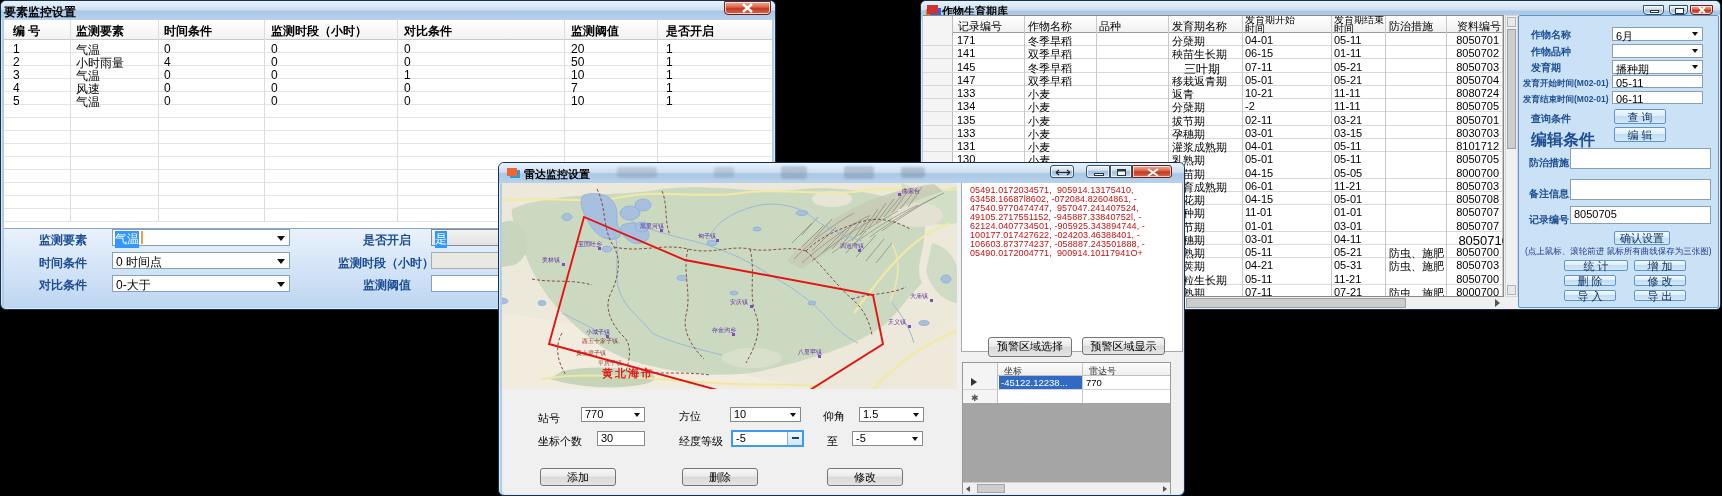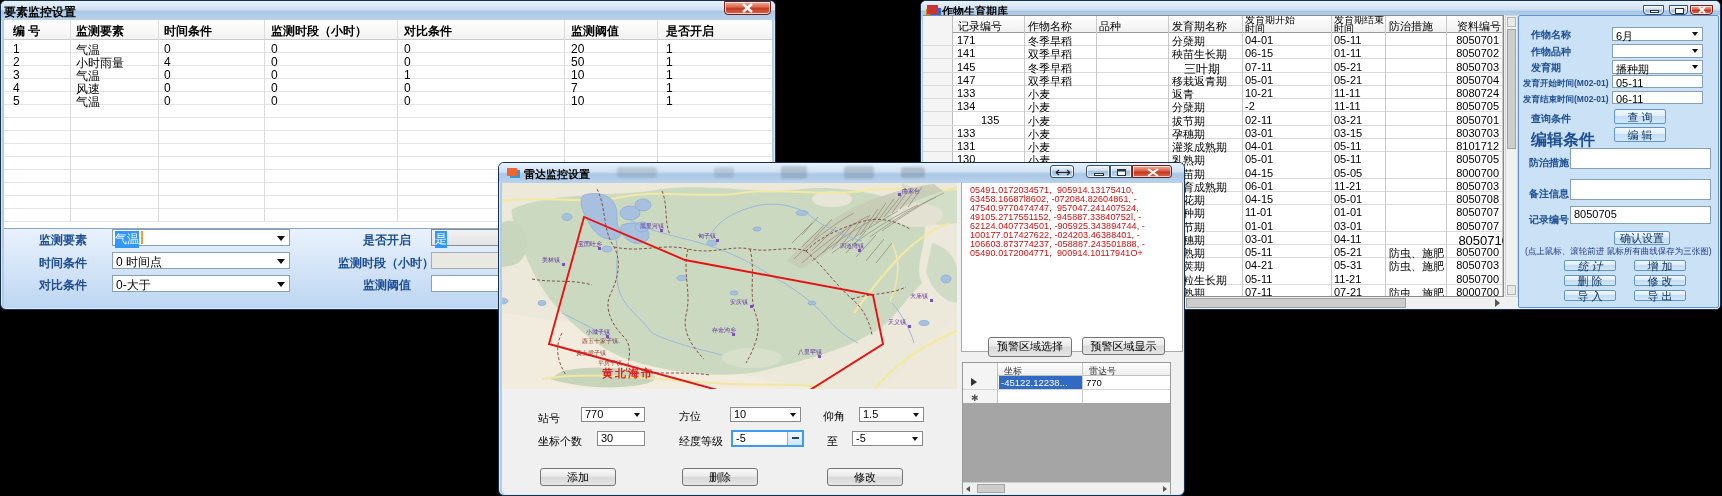--- a/index.html
+++ b/index.html
@@ -172,21 +172,21 @@
       <div class="cell" style="left:249px;top:71.0px;font-size:11px;">返青</div>
       <div class="cell" style="left:322px;top:71.0px;font-size:11px;">10-21</div>
       <div class="cell" style="left:411px;top:71.0px;font-size:11px;">11-11</div>
       <div class="cell" style="left:523px;top:71.0px;width:53px;text-align:right;font-size:11px;">8080724</div>
       <div class="cell" style="left:34px;top:84.2px;font-size:11px;">134</div>
       <div class="cell" style="left:105px;top:84.2px;font-size:11px;">小麦</div>
       <div class="cell" style="left:249px;top:84.2px;font-size:11px;">分蘖期</div>
       <div class="cell" style="left:322px;top:84.2px;font-size:11px;">-2</div>
       <div class="cell" style="left:411px;top:84.2px;font-size:11px;">11-11</div>
       <div class="cell" style="left:523px;top:84.2px;width:53px;text-align:right;font-size:11px;">8050705</div>
-      <div class="cell" style="left:34px;top:97.5px;font-size:11px;margin-left:24px;">135</div>
+      <div class="cell" style="left:34px;top:97.5px;font-size:11px;">135</div>
       <div class="cell" style="left:105px;top:97.5px;font-size:11px;">小麦</div>
       <div class="cell" style="left:249px;top:97.5px;font-size:11px;">拔节期</div>
       <div class="cell" style="left:322px;top:97.5px;font-size:11px;">02-11</div>
       <div class="cell" style="left:411px;top:97.5px;font-size:11px;">03-21</div>
       <div class="cell" style="left:523px;top:97.5px;width:53px;text-align:right;font-size:11px;">8050701</div>
       <div class="cell" style="left:34px;top:110.8px;font-size:11px;">133</div>
       <div class="cell" style="left:105px;top:110.8px;font-size:11px;">小麦</div>
       <div class="cell" style="left:249px;top:110.8px;font-size:11px;">孕穗期</div>
       <div class="cell" style="left:322px;top:110.8px;font-size:11px;">03-01</div>
       <div class="cell" style="left:411px;top:110.8px;font-size:11px;">03-15</div>
@@ -321,21 +321,21 @@
       <div style="position:absolute;left:10px;top:140px;font-size:10px;font-weight:bold;color:#1d4d93;white-space:nowrap;">防治措施</div>
       <div style="position:absolute;left:51px;top:132px;width:141px;height:21px;background:#fff;border:1px solid #86a0b8;"></div>
       <div style="position:absolute;left:10px;top:171px;font-size:10px;font-weight:bold;color:#1d4d93;white-space:nowrap;">备注信息</div>
       <div style="position:absolute;left:51px;top:163px;width:141px;height:21px;background:#fff;border:1px solid #86a0b8;"></div>
       <div style="position:absolute;left:10px;top:197px;font-size:10px;font-weight:bold;color:#1d4d93;white-space:nowrap;">记录编号</div>
       <div style="position:absolute;left:51px;top:190px;width:141px;height:18px;background:#fff;border:1px solid #86a0b8;">
           <span class="ctext" style="font-size:11px;">8050705</span>
         </div>
       <div class="bbtn" style="left:95px;top:215px;width:56px;height:14px;line-height:13px;">确认设置</div>
       <div style="position:absolute;left:6px;top:230px;font-size:8.5px;color:#20378a;white-space:nowrap;">(点上鼠标、滚轮前进 鼠标所有曲线保存为三张图)</div>
-      <div class="bbtn" style="left:45px;top:244px;width:52px;height:11px;line-height:10px;font-style:italic;">统  计</div>
+      <div class="bbtn" style="left:45px;top:244px;width:64px;height:11px;line-height:10px;">统  计</div>
       <div class="bbtn" style="left:115px;top:244px;width:52px;height:11px;line-height:10px;">增  加</div>
       <div class="bbtn" style="left:45px;top:259px;width:52px;height:11px;line-height:10px;">删  除</div>
       <div class="bbtn" style="left:115px;top:259px;width:52px;height:11px;line-height:10px;">修  改</div>
       <div class="bbtn" style="left:45px;top:274px;width:52px;height:11px;line-height:10px;">导  入</div>
       <div class="bbtn" style="left:115px;top:274px;width:52px;height:11px;line-height:10px;">导  出</div>
       </div>
   </div>
 </div>
 
 <div class="win" id="w2" style="left:498px;top:162px;width:687px;height:334px;">

